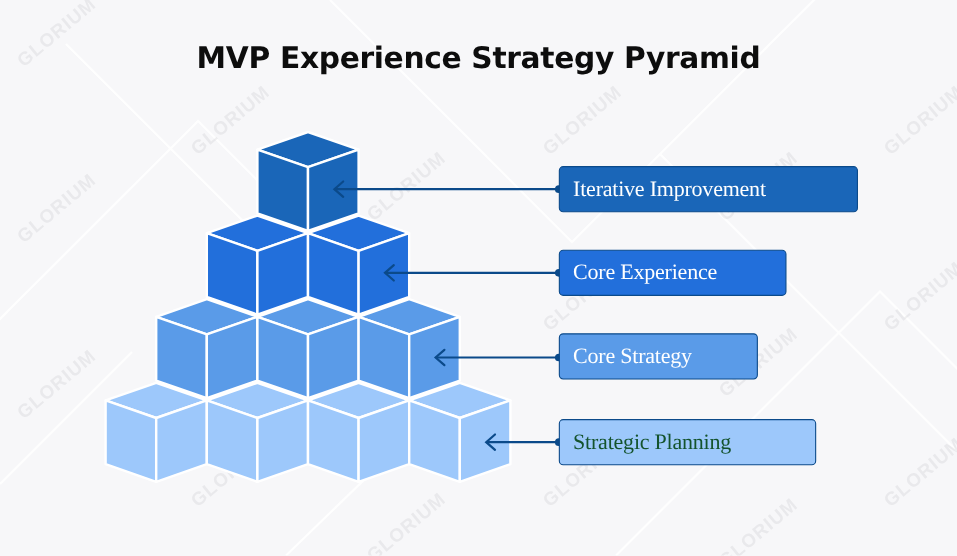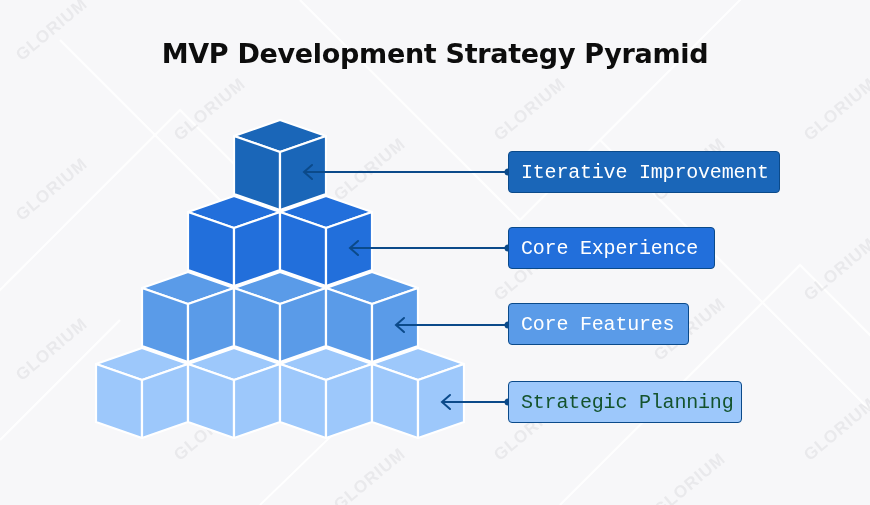--- a/index.html
+++ b/index.html
@@ -32,21 +32,21 @@
   }
   .pyramid { position: absolute; left: 0; top: 0; width: 870px; height: 505px; }
   .label {
     position: absolute;
     height: 42px;
     box-sizing: border-box;
     border-radius: 4px;
     border: 1.5px solid #0b4a8a;
     padding: 0 12px;
     display: flex; align-items: center;
-    font-family: Liberation Mono, monospace;
+    font-family: Liberation Serif, serif;
     font-size: 20px;
     letter-spacing: -0.2px;
     white-space: nowrap;
   }
 </style>
 </head>
 <body>
 
 <svg class="bg-lines" viewBox="0 0 870 505">
   <g stroke="#ffffff" stroke-width="2" fill="none" opacity="0.9">
@@ -72,21 +72,21 @@
     <div class="watermark" style="left: 650px; top: 350px;">GLORIUM</div>
     <div class="watermark" style="left: 800px; top: 290px;">GLORIUM</div>
     <div class="watermark" style="left: 12px; top: 370px;">GLORIUM</div>
     <div class="watermark" style="left: 170px; top: 450px;">GLORIUM</div>
     <div class="watermark" style="left: 330px; top: 500px;">GLORIUM</div>
     <div class="watermark" style="left: 490px; top: 450px;">GLORIUM</div>
     <div class="watermark" style="left: 650px; top: 505px;">GLORIUM</div>
     <div class="watermark" style="left: 800px; top: 450px;">GLORIUM</div>
   </div>
 
-<div class="title">MVP Development Strategy Pyramid</div>
+<div class="title">MVP Experience Strategy Pyramid</div>
 
 <svg class="pyramid" id="pyramid" viewBox="0 0 870 505">
     <g>
       <g>
         <polygon points="280,120 326,136 280,152 234,136" fill="#1a66b8" stroke="#ffffff" stroke-width="2.2" stroke-linejoin="round"></polygon>
         <polygon points="234,136 280,152 280,210 234,194" fill="#1a66b8" stroke="#ffffff" stroke-width="2.2" stroke-linejoin="round"></polygon>
         <polygon points="280,152 326,136 326,194 280,210" fill="#1a66b8" stroke="#ffffff" stroke-width="2.2" stroke-linejoin="round"></polygon>
       </g>
     </g>
     <g>
@@ -158,15 +158,15 @@
     <g>
       <line x1="442" y1="402" x2="508" y2="402" stroke="#0b4a8a" stroke-width="2"></line>
       <polyline points="450,395 442,402 450,409" fill="none" stroke="#0b4a8a" stroke-width="2" stroke-linecap="round"></polyline>
       <circle cx="508" cy="402" r="3.5" fill="#0b4a8a"></circle>
     </g>
   </svg>
 
 <div id="labels">
     <div class="label" style="left: 508px; top: 151px; width: 272px; background: rgb(26, 102, 184); color: rgb(255, 255, 255);">Iterative Improvement</div>
     <div class="label" style="left: 508px; top: 227px; width: 207px; background: rgb(34, 111, 219); color: rgb(255, 255, 255);">Core Experience</div>
-    <div class="label" style="left: 508px; top: 303px; width: 181px; background: rgb(90, 155, 232); color: rgb(255, 255, 255);">Core Features</div>
+    <div class="label" style="left: 508px; top: 303px; width: 181px; background: rgb(90, 155, 232); color: rgb(255, 255, 255);">Core Strategy</div>
     <div class="label" style="left: 508px; top: 381px; width: 234px; background: rgb(157, 200, 251); color: #14532d;">Strategic Planning</div>
   </div>
 
 </body></html>

